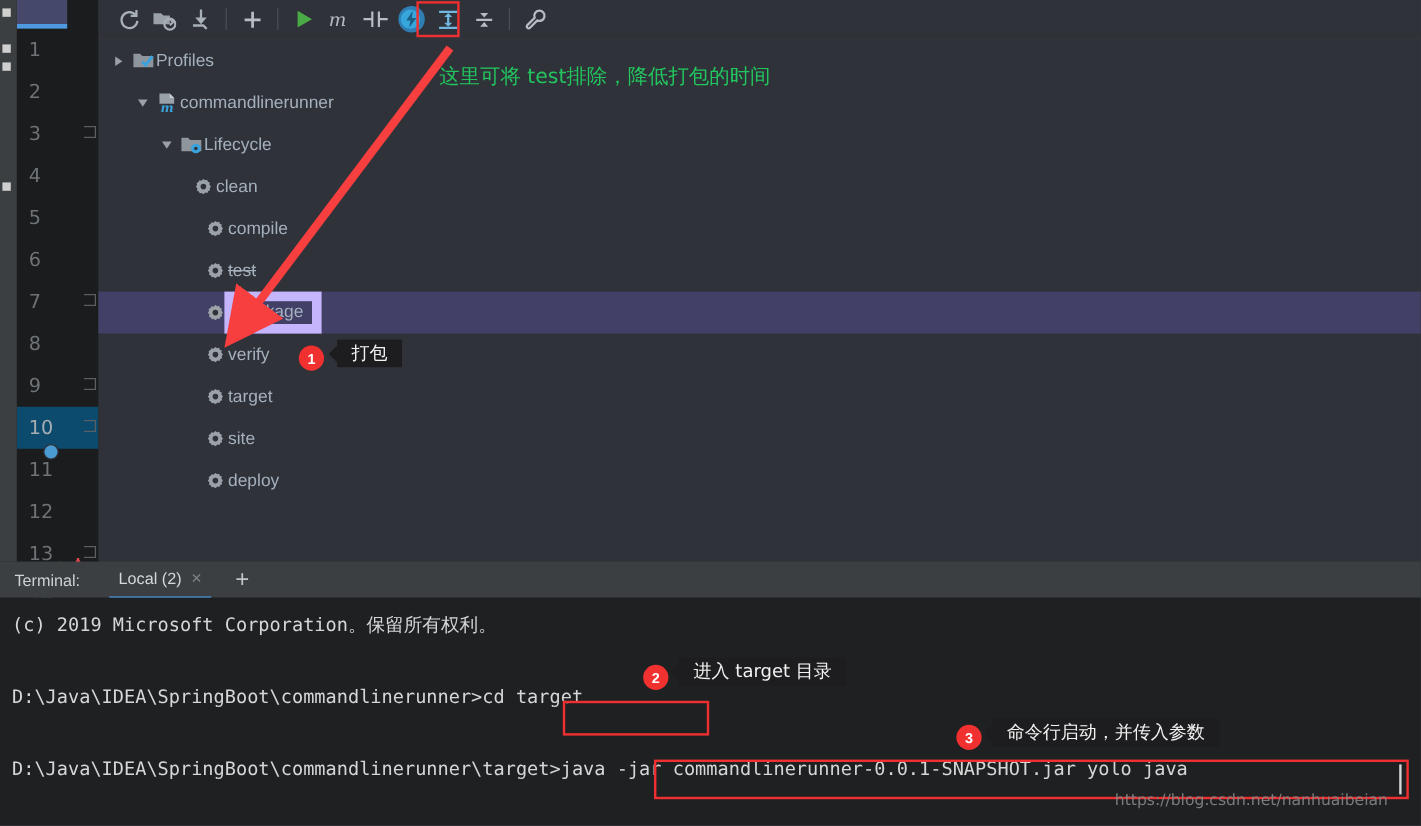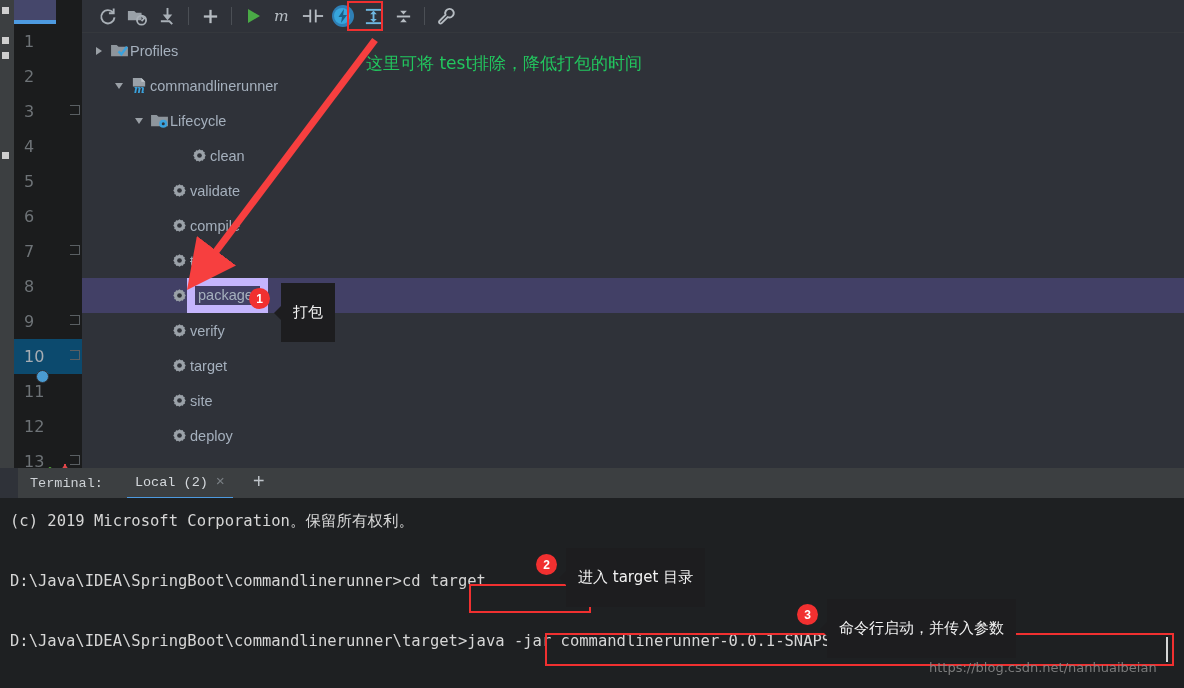--- a/index.html
+++ b/index.html
@@ -91,23 +91,23 @@
   .tri-down  { width:0;height:0;border-top:6px solid #9aa0a6;border-left:4.5px solid transparent;border-right:4.5px solid transparent;}
   .ticon { width:22px; display:flex; align-items:center; justify-content:center; flex:0 0 22px; }
   .tlabel { white-space:nowrap; }
   .tlabel.struck { text-decoration:line-through; }
   .trow .boxed-label {
     border:8px solid #c4b5fd; padding:1px 7px 2px 3px; margin-left:-3px;
   }
 
   
   .term-tabs {
-    position:absolute; left:18px; top:468px; right:0; height:30px;
+    position:absolute; left:0; top:468px; right:0; height:30px;
     background:#3c3f41; display:flex; align-items:center; padding-left:12px;
-    font-size:13.5px; color:#bfc4c9;font-family:Liberation Mono, monospace;
+    font-size:13.5px; color:#bfc4c9;
   }
   .term-label { margin-right:24px; color:#cdd1d5; }
   .term-tab {
     position:relative; padding:4px 8px 6px 8px; color:#d4d8dc;
     display:flex; align-items:center; gap:8px;
   }
   .term-tab .tab-underline {
     position:absolute; left:0; right:0; bottom:-3px; height:3px; background:#4d9ae0;
   }
   .tab-x { color:#7b8085; font-size:15px; }
@@ -128,21 +128,21 @@
     font-family:"DejaVu Sans", sans-serif; white-space:nowrap;
   }
   .badge {
     position:absolute; width:21px; height:21px; border-radius:50%;
     background:#f13030; color:#fff; font-size:12px; font-weight:bold;
     display:flex; align-items:center; justify-content:center;
     font-family:"Liberation Sans", sans-serif; z-index:30;
   }
   .tip {
     position:absolute; background:#1d1d1f; color:#f2f2f2;
-    font-size:15px; padding:20px 12px; white-space:nowrap; z-index:29;
+    font-size:15px; padding:2px 12px; white-space:nowrap; z-index:29;
     font-family:"DejaVu Sans", sans-serif;
   }
   .tip:before{
     content:''; position:absolute; left:-7px; top:50%; margin-top:-7px;
     border-top:7px solid transparent; border-bottom:7px solid transparent;
     border-right:7px solid #1d1d1f;
   }
   .redbox { position:absolute; border:2px solid #f03030; z-index:20; }
   .watermark {
     position:absolute; color:#8b8b8b; font-size:13px; opacity:.85;
@@ -297,39 +297,29 @@
           </span>
           <span class="ticon">
             <svg width="17" height="15" viewBox="0 0 18 16">
               <path d="M0 2h6l2 2h10v10H0z" fill="#8e959c"></path>
               <circle cx="13" cy="11.5" r="4.3" fill="#3aa2dd"></circle>
               <circle cx="13" cy="11.5" r="1.6" fill="#2f3239"></circle>
             </svg>
           </span>
           <span class="tlabel">Lifecycle</span>
         </div>
-        <div class="trow" style="padding-left: 88px;">
+        <div class="trow" style="padding-left: 58px;">
           <span class="twist"></span>
           <span class="ticon">
             <svg width="15" height="15" viewBox="0 0 16 16">
               <path d="M8 1.3l1.5 1.1 1.8-.4.7 1.7 1.7.7-.4 1.8L14.7 8l-1.1 1.5.4 1.8-1.7.7-.7 1.7-1.8-.4L8 14.7l-1.5-1.1-1.8.4-.7-1.7-1.7-.7.4-1.8L1.3 8l1.1-1.5-.4-1.8 1.7-.7.7-1.7 1.8.4z" fill="#9aa1a8"></path>
               <circle cx="8" cy="8" r="2.5" fill="#2f3239"></circle>
             </svg>
           </span>
           <span class="tlabel">clean</span>
-        </div>
-        <div class="trow" style="padding-left: 68px;">
-          <span class="twist"></span>
-          <span class="ticon">
-            <svg width="15" height="15" viewBox="0 0 16 16">
-              <path d="M8 1.3l1.5 1.1 1.8-.4.7 1.7 1.7.7-.4 1.8L14.7 8l-1.1 1.5.4 1.8-1.7.7-.7 1.7-1.8-.4L8 14.7l-1.5-1.1-1.8.4-.7-1.7-1.7-.7.4-1.8L1.3 8l1.1-1.5-.4-1.8 1.7-.7.7-1.7 1.8.4z" fill="#9aa1a8"></path>
-              <circle cx="8" cy="8" r="2.5" fill="#2f3239"></circle>
-            </svg>
-          </span>
-          <span class="tlabel">validate</span>
         </div>
         <div class="trow" style="padding-left: 68px;">
           <span class="twist"></span>
           <span class="ticon">
             <svg width="15" height="15" viewBox="0 0 16 16">
               <path d="M8 1.3l1.5 1.1 1.8-.4.7 1.7 1.7.7-.4 1.8L14.7 8l-1.1 1.5.4 1.8-1.7.7-.7 1.7-1.8-.4L8 14.7l-1.5-1.1-1.8.4-.7-1.7-1.7-.7.4-1.8L1.3 8l1.1-1.5-.4-1.8 1.7-.7.7-1.7 1.8.4z" fill="#9aa1a8"></path>
               <circle cx="8" cy="8" r="2.5" fill="#2f3239"></circle>
             </svg>
           </span>
           <span class="tlabel">compile</span>

